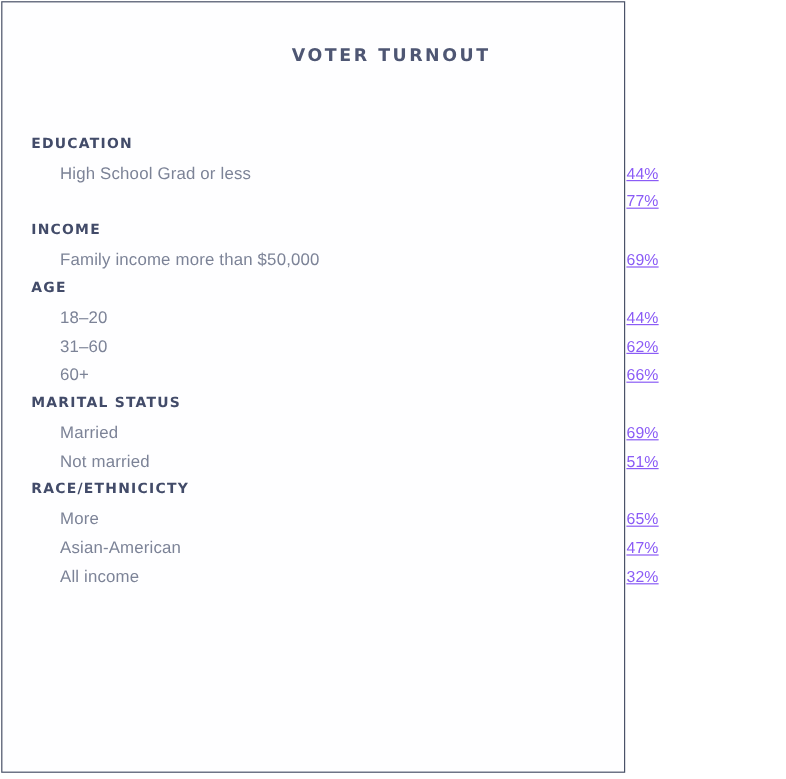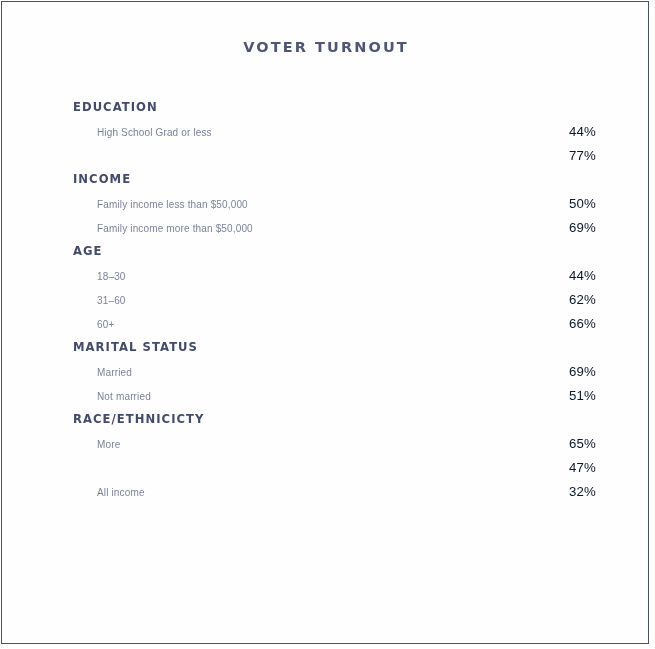--- a/index.html
+++ b/index.html
@@ -11,21 +11,21 @@
     width: 655px;
     height: 649px;
     font-family: "Liberation Sans", sans-serif;
     overflow: hidden;
   }
 
   #frame {
     position: absolute;
     left: 1px;
     top: 1px;
-    width: 648px;
+    width: 520px;
     height: 643px;
     box-sizing: border-box;
     border: 1px solid #4a5268;
     background: #fefeff;
   }
 
   #title {
     position: absolute;
     left: 0;
     top: 37px;
@@ -35,23 +35,22 @@
     font-weight: bold;
     font-size: 14.5px;
     letter-spacing: 2.1px;
     color: #4e5673;
     white-space: nowrap;
   }
 
   #table {
     position: absolute;
     left: 24px;
-    top: 94px;
+    top: 106px;
     width: 552px;
-    margin-left: 47px;
   }
 
   .section {
     display: block;
   }
 
   .section-header {
     font-family: "DejaVu Sans", sans-serif;
     font-weight: bold;
     font-size: 11.6px;
@@ -67,39 +66,40 @@
     align-items: baseline;
     height: 24px;
     line-height: 24px;
     padding-left: 24px;
     box-sizing: border-box;
   }
 
   .row-label {
     flex: 0 0 auto;
     font-family: "Liberation Sans", sans-serif;
-    font-size: 10px;
+    font-size: 14px;
     color: #7c8397;
     letter-spacing: 0.15px;
     white-space: nowrap;
   }
 
   .row-spacer {
     flex: 1 1 auto;
   }
 
   .row-value {
     flex: 0 0 auto;
     width: 56px;
     text-align: left;
     font-family: "Liberation Sans", sans-serif;
     font-size: 13.2px;
-    color: #0f172a;
+    color: #8b5cf6;
     letter-spacing: 0.15px;
     white-space: nowrap;
+    text-decoration: underline;
   }
 </style>
 </head>
 <body>
 
 <div id="frame">
 
   <div id="title">VOTER TURNOUT</div>
 
   <div id="table">
@@ -111,34 +111,29 @@
           <span class="row-value">44%</span>
         </div>
         <div class="row">
           <span class="row-spacer"></span>
           <span class="row-value">77%</span>
         </div>
       </div>
       <div class="section">
         <div class="section-header">INCOME</div>
         <div class="row">
-          <span class="row-label">Family income less than $50,000</span>
-          <span class="row-spacer"></span>
-          <span class="row-value">50%</span>
-        </div>
-        <div class="row">
           <span class="row-label">Family income more than $50,000</span>
           <span class="row-spacer"></span>
           <span class="row-value">69%</span>
         </div>
       </div>
       <div class="section">
         <div class="section-header">AGE</div>
         <div class="row">
-          <span class="row-label">18–30</span>
+          <span class="row-label">18–20</span>
           <span class="row-spacer"></span>
           <span class="row-value">44%</span>
         </div>
         <div class="row">
           <span class="row-label">31–60</span>
           <span class="row-spacer"></span>
           <span class="row-value">62%</span>
         </div>
         <div class="row">
           <span class="row-label">60+</span>
@@ -160,20 +155,21 @@
         </div>
       </div>
       <div class="section">
         <div class="section-header">RACE/ETHNICICTY</div>
         <div class="row">
           <span class="row-label">More</span>
           <span class="row-spacer"></span>
           <span class="row-value">65%</span>
         </div>
         <div class="row">
+          <span class="row-label">Asian-American</span>
           <span class="row-spacer"></span>
           <span class="row-value">47%</span>
         </div>
         <div class="row">
           <span class="row-label">All income</span>
           <span class="row-spacer"></span>
           <span class="row-value">32%</span>
         </div>
       </div>
     </div>

